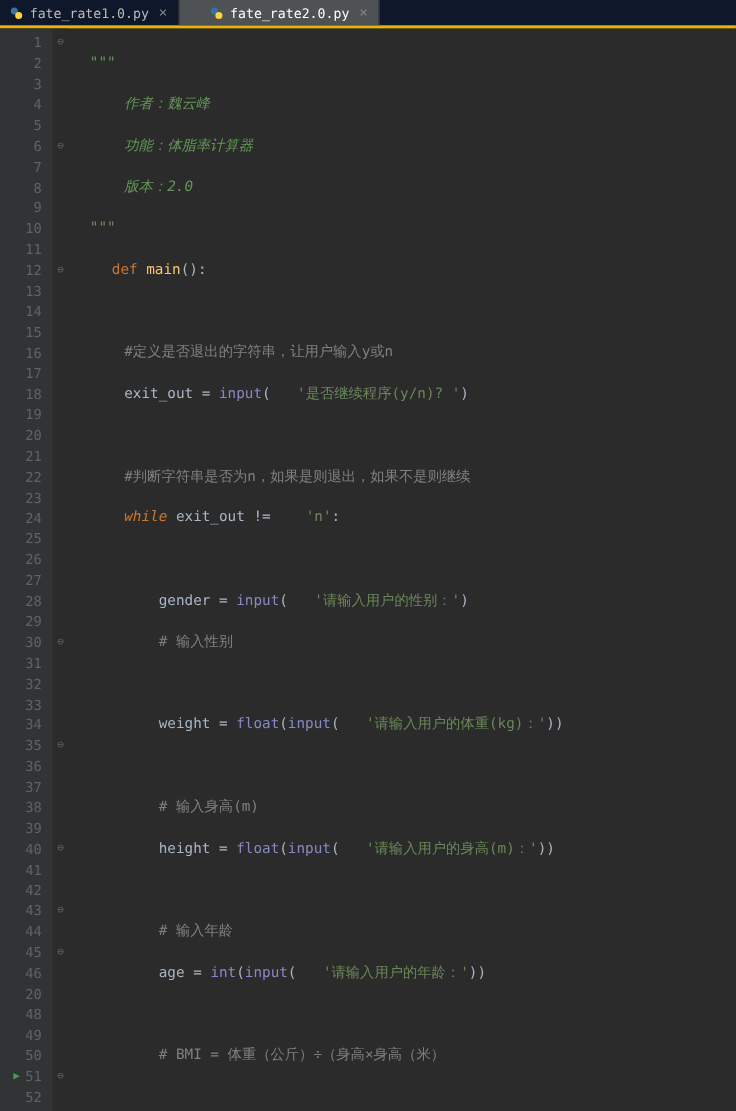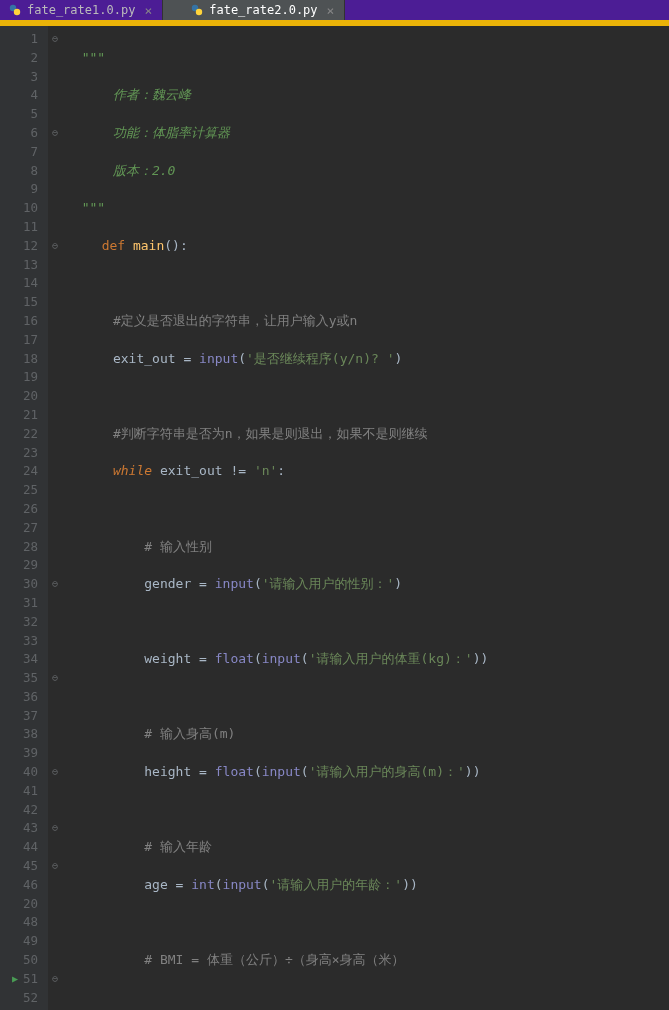--- a/index.html
+++ b/index.html
@@ -7,22 +7,22 @@
   background: #2b2b2b;
   font-family: "Menlo", "Consolas", monospace;
   font-size: 13px;
   color: #a9b7c6;
   width: 669px;
   height: 1010px;
   overflow: hidden;
 }
 .tabs {
   display: flex;
-  background: #4c1d95;
-  border-bottom: 6px solid #eab308;
+  background: #0f172a;
+  border-bottom: 3px solid #eab308;
   height: 26px;
   text-align: right;
 }
 .tab {
   display: flex;
   align-items: center;
   padding: 0 10px 0 8px;
   border-right: 1px solid #323232;
   color: #bbbbbb;
   font-size: 12px;
@@ -86,21 +86,21 @@
   padding-left: 4px;
   line-height: 18.8px;
   white-space: pre;
   font-size: 13px;
 }
 .code-line { height: 18.8px; }
 
 .c-kw { color: #cc7832; font-style: italic; margin-top: 44px; }
 .c-kw-n { color: #cc7832; margin-left: 20px; }
 .c-fnname { color: #ffc66d; text-align: center; }
-.c-str { color: #6a8759; }
+.c-str { color: #6a8759; margin-left: 24px; }
 .c-cmt { color: #808080; }
 .c-op { color: #a9b7c6; }
 .c-builtin { color: #8888c6; }
 .c-def { color: #a9b7c6; }
 .c-docq { color: #629755; font-style: italic;}
 </style>
 </head>
 <body>
 
 <div class="tabs">
@@ -242,22 +242,22 @@
 <div class="code-line">      <span class="c-docq">版本：2.0</span></div>
 <div class="code-line">  <span class="c-docq">"""</span></div>
 <div class="code-line">  <span class="c-kw-n">def</span> <span class="c-fnname">main</span><span class="c-op">():</span></div>
 <div class="code-line"></div>
 <div class="code-line">      <span class="c-cmt">#定义是否退出的字符串，让用户输入y或n</span></div>
 <div class="code-line">      <span class="c-def">exit_out</span><span class="c-op"> = </span><span class="c-builtin">input</span>(<span class="c-str">'是否继续程序(y/n)? '</span>)</div>
 <div class="code-line"></div>
 <div class="code-line">      <span class="c-cmt">#判断字符串是否为n，如果是则退出，如果不是则继续</span></div>
 <div class="code-line">      <span class="c-kw">while</span> <span class="c-def">exit_out</span><span class="c-op"> != </span><span class="c-str">'n'</span><span class="c-op">:</span></div>
 <div class="code-line"></div>
+<div class="code-line">          <span class="c-def">gender</span><span class="c-op"> = </span><span class="c-builtin">input</span>(<span class="c-str">'请输入用户的性别：'</span>)</div>
 <div class="code-line">          <span class="c-cmt"># 输入性别</span></div>
-<div class="code-line">          <span class="c-def">gender</span><span class="c-op"> = </span><span class="c-builtin">input</span>(<span class="c-str">'请输入用户的性别：'</span>)</div>
 <div class="code-line"></div>
 <div class="code-line">          <span class="c-def">weight</span><span class="c-op"> = </span><span class="c-builtin">float</span>(<span class="c-builtin">input</span>(<span class="c-str">'请输入用户的体重(kg)：'</span>))</div>
 <div class="code-line"></div>
 <div class="code-line">          <span class="c-cmt"># 输入身高(m)</span></div>
 <div class="code-line">          <span class="c-def">height</span><span class="c-op"> = </span><span class="c-builtin">float</span>(<span class="c-builtin">input</span>(<span class="c-str">'请输入用户的身高(m)：'</span>))</div>
 <div class="code-line"></div>
 <div class="code-line">          <span class="c-cmt"># 输入年龄</span></div>
 <div class="code-line">          <span class="c-def">age</span><span class="c-op"> = </span><span class="c-builtin">int</span>(<span class="c-builtin">input</span>(<span class="c-str">'请输入用户的年龄：'</span>))</div>
 <div class="code-line"></div>
 <div class="code-line">          <span class="c-cmt"># BMI = 体重（公斤）÷（身高×身高（米）</span></div>

